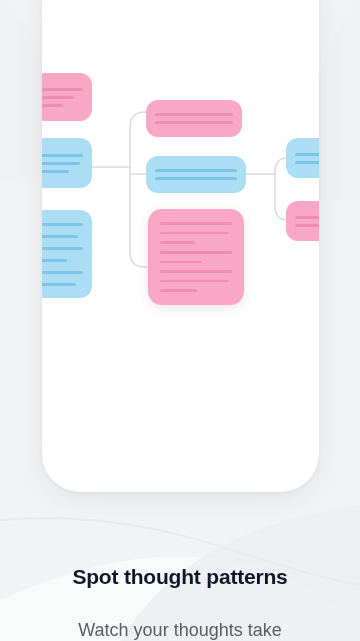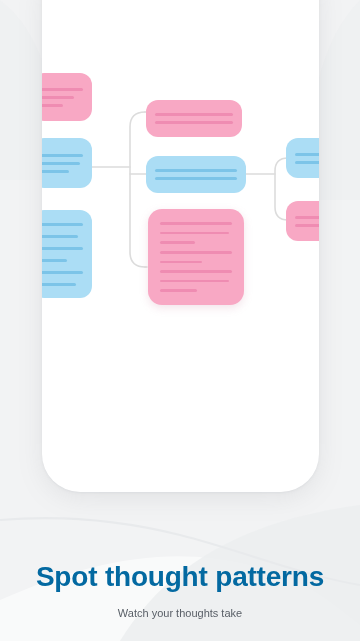--- a/index.html
+++ b/index.html
@@ -42,26 +42,26 @@
   .ln{ height:3px; border-radius:2px; }
   .pink .ln{ background:#ef8cb2; }
   .blue .ln{ background:#7cc4e8; }
 
   
   .caption{
     position:absolute; left:0; right:0; top:564px;
     text-align:center; z-index:2;
   }
   .cap-title{
-    font-size:28px; font-weight:bold; color:#0369a1;
+    font-size:21px; font-weight:bold; color:#0f172a;
     letter-spacing:-.2px; line-height:26px;
   }
   .cap-sub{
-    margin-top:12px;
-    font-size:11px; color:#585e66; line-height:22px;
+    margin-top:29px;
+    font-size:18px; color:#585e66; line-height:22px;
   }
 </style>
 </head>
 <body>
 
 <svg class="bg-waves" viewBox="0 0 360 641" preserveAspectRatio="none">
   <rect x="0" y="0" width="360" height="641" fill="#f2f3f4"></rect>
   <path d="M0,600 C90,560 170,545 250,565 C310,580 340,610 360,625 L360,641 L0,641 Z" fill="#ffffff" opacity=".55"></path>
   <path d="M120,641 C170,560 250,520 360,505 L360,641 Z" fill="#eceef0" opacity=".9"></path>
   <path d="M0,520 C60,515 120,520 180,535 C240,550 300,575 360,585" fill="none" stroke="#e8eaec" stroke-width="2"></path>

